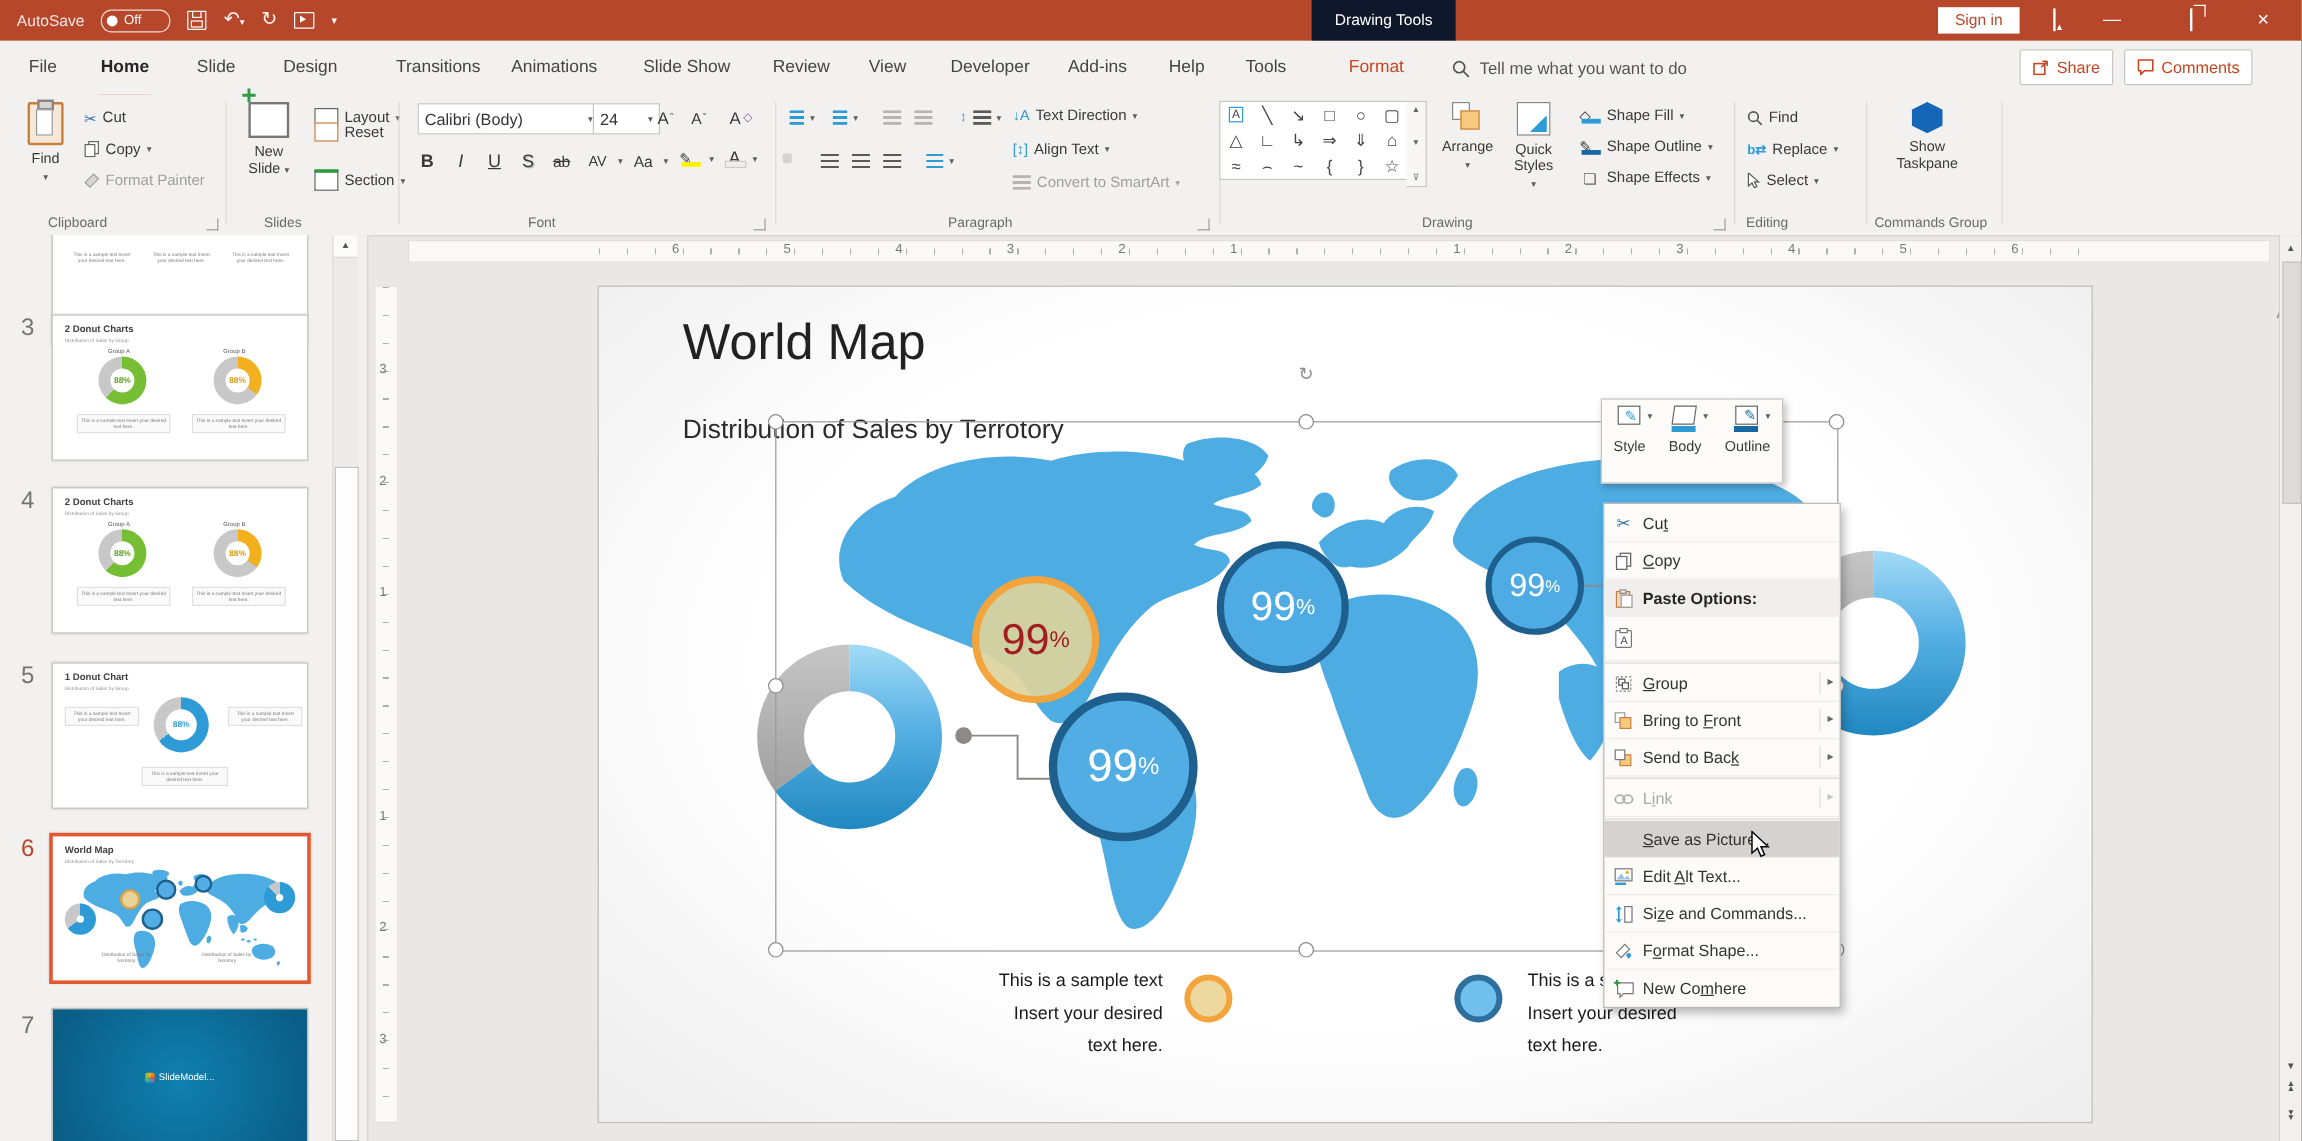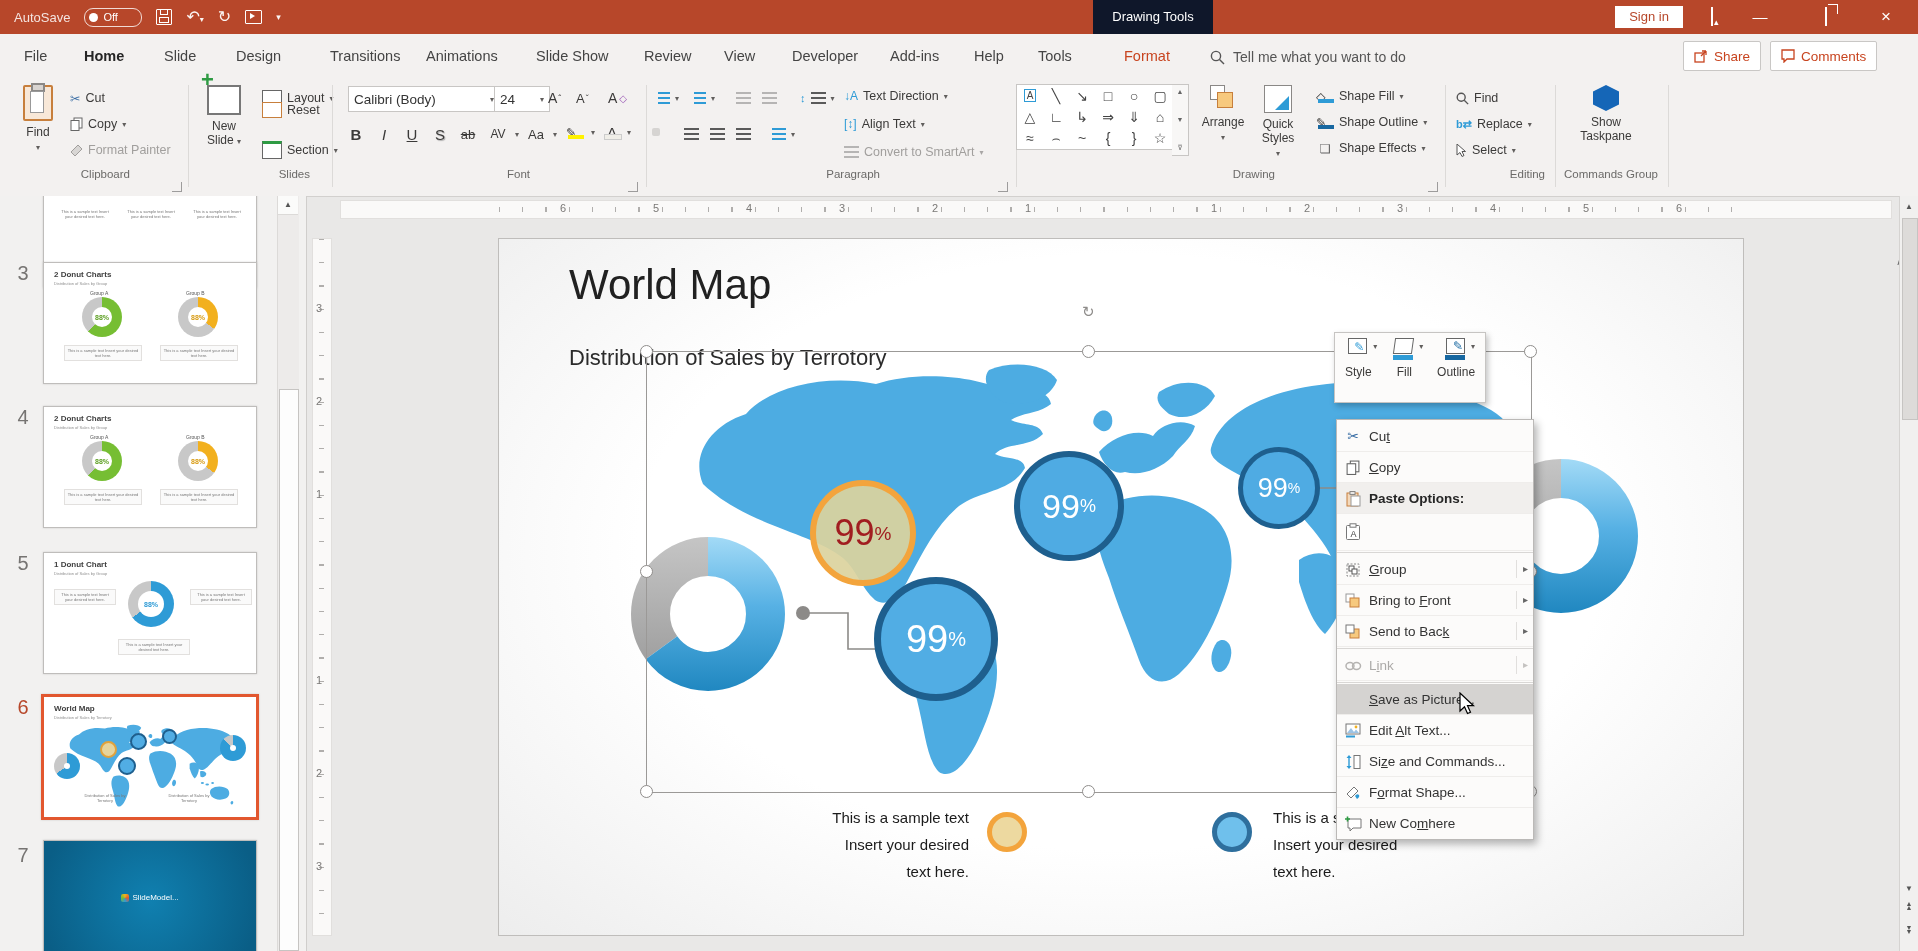--- a/index.html
+++ b/index.html
@@ -38,21 +38,21 @@
   .tab{position:absolute;top:0;height:45px;line-height:45px;font-size:14.5px;color:#444;padding:0 2px;}
   .tab.active{color:#262626;font-weight:bold;border-bottom:3px solid #C8441F;}
   .tab.ctx{color:#C8441F;}
   #tellme{left:1210px;top:10px;height:26px;display:flex;align-items:center;gap:8px;color:#555;font-size:14px;}
   .pillbtn{top:40px;height:28px;background:#fff;border:1px solid #C9C7C5;border-radius:2px;
            color:#C8441F;font-size:13.5px;display:flex;align-items:center;gap:6px;padding:0 10px;}
 
   
   #ribbon{left:0;top:79px;width:1918px;height:117px;background:#F3F1F0;border-bottom:1px solid #D2D0CE;}
   .gdiv{position:absolute;top:6px;width:1px;height:102px;background:#DCDAD8;}
-  .glabel{position:absolute;bottom:16px;font-size:11.5px;color:#6B6A68;text-align:right;}
+  .glabel{position:absolute;bottom:4px;font-size:11.5px;color:#6B6A68;text-align:left;}
   .launcher{position:absolute;bottom:4px;width:9px;height:9px;border-left:1px solid #888;border-bottom:1px solid #888;transform:rotate(-90deg);opacity:.8;}
   .bigbtn{position:absolute;top:4px;text-align:center;color:#3B3A39;font-size:12px;line-height:14px;}
   .bigbtn .bicon{margin:2px auto 4px auto;}
   .sbtn{position:absolute;height:22px;display:flex;align-items:center;gap:5px;font-size:12.5px;color:#3B3A39;white-space:nowrap;}
   .sbtn.dis{color:#A19F9D;}
   .dd{font-size:8px;color:#605E5C;}
   .paste-ic{width:26px;height:32px;border:2px solid #C77F3C;border-radius:2px;position:relative;background:#F8E8D8;}
   .paste-ic:before{content:"";position:absolute;left:6px;top:-4px;width:10px;height:5px;border:2px solid #8A8886;background:#D8D4D0;}
   .paste-ic:after{content:"";position:absolute;left:5px;top:4px;width:12px;height:20px;background:#fff;border:1px solid #999;}
   .newslide-ic{width:30px;height:26px;border:2px solid #777;background:#fff;position:relative;margin-top:6px;}
@@ -686,21 +686,21 @@
           <span style="position:absolute;left:9px;top:2px;color:#2E9BD6;font-size:12px">✎</span>
           <span class="tdd">▾</span>
         </div>
       <span>Style</span></div>
     <div class="mtool">
       <div class="ticon">
           <span class="tsq" style="transform:skewX(-8deg)"></span>
           <span class="tbar" style="background:#2E9BD6"></span>
           <span class="tdd">▾</span>
         </div>
-      <span>Fill</span></div>
+      <span>Body</span></div>
     <div class="mtool">
       <div class="ticon">
           <span class="tsq"></span>
           <span style="position:absolute;left:10px;top:1px;color:#1767A0;font-size:12px">✎</span>
           <span class="tbar" style="background:#1767A0"></span>
           <span class="tdd">▾</span>
         </div>
       <span>Outline</span></div>
   </div>
 

